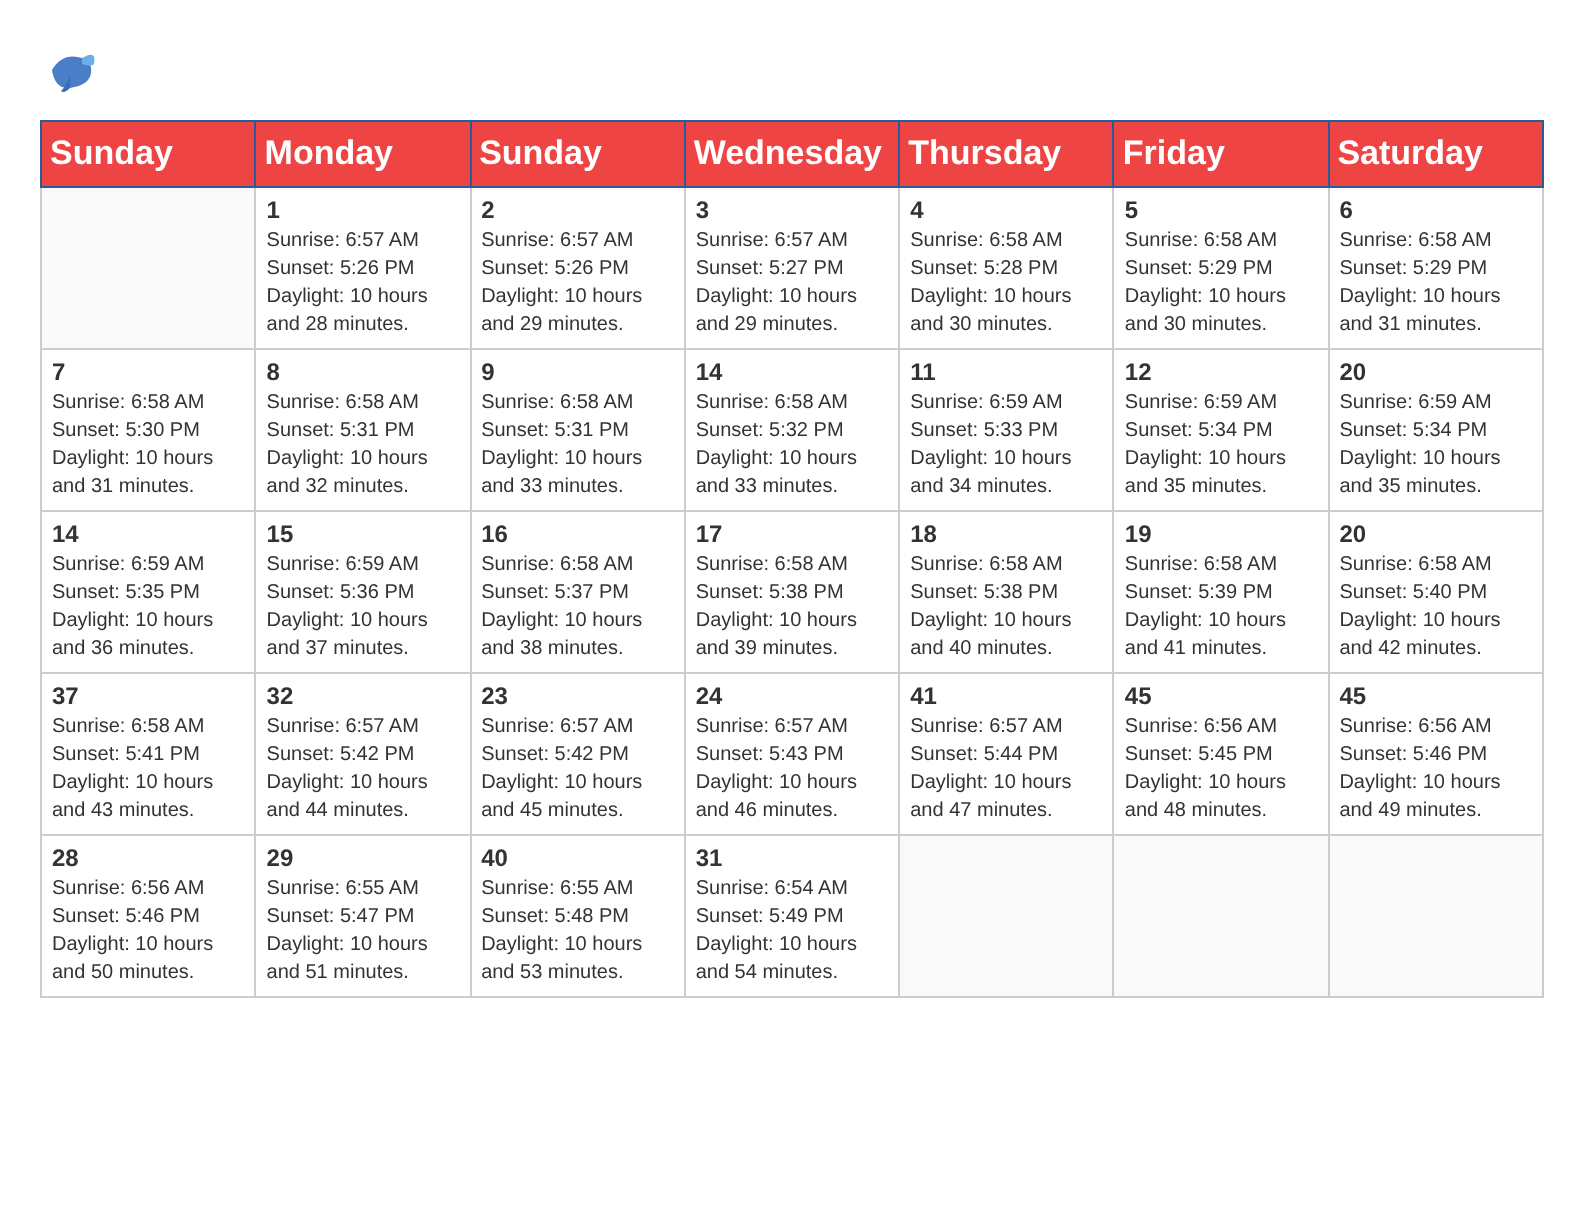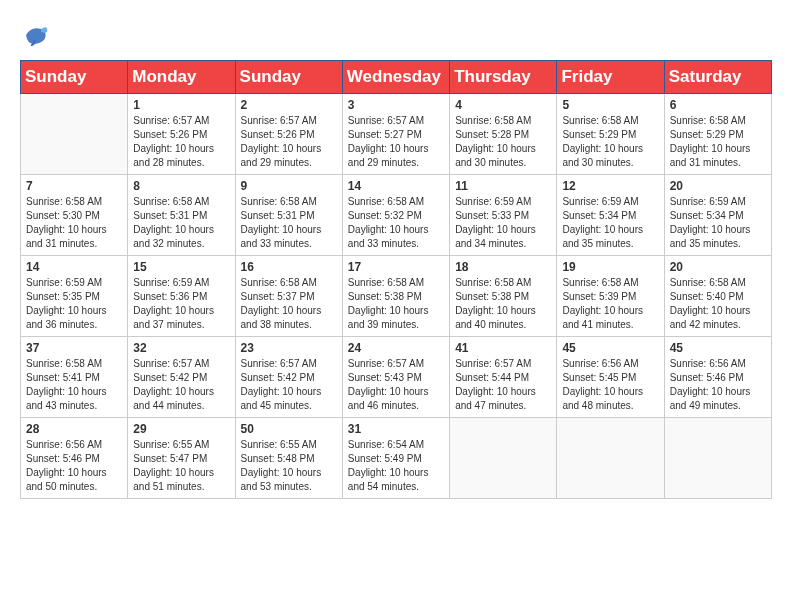--- a/index.html
+++ b/index.html
@@ -325,21 +325,21 @@
 and 50 minutes.</div>
         </td>
         <td>
           <span class="day-num">29</span>
           <div class="day-info" style="white-space: pre-line;">Sunrise: 6:55 AM
 Sunset: 5:47 PM
 Daylight: 10 hours
 and 51 minutes.</div>
         </td>
         <td>
-          <span class="day-num">50</span>
+          <span class="day-num">40</span>
           <div class="day-info" style="white-space: pre-line;">Sunrise: 6:55 AM
 Sunset: 5:48 PM
 Daylight: 10 hours
 and 53 minutes.</div>
         </td>
         <td>
           <span class="day-num">31</span>
           <div class="day-info" style="white-space: pre-line;">Sunrise: 6:54 AM
 Sunset: 5:49 PM
 Daylight: 10 hours

